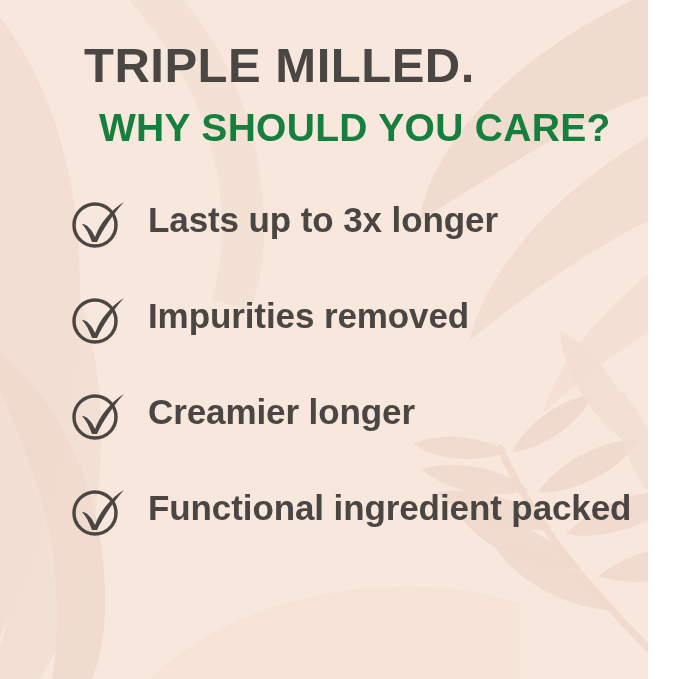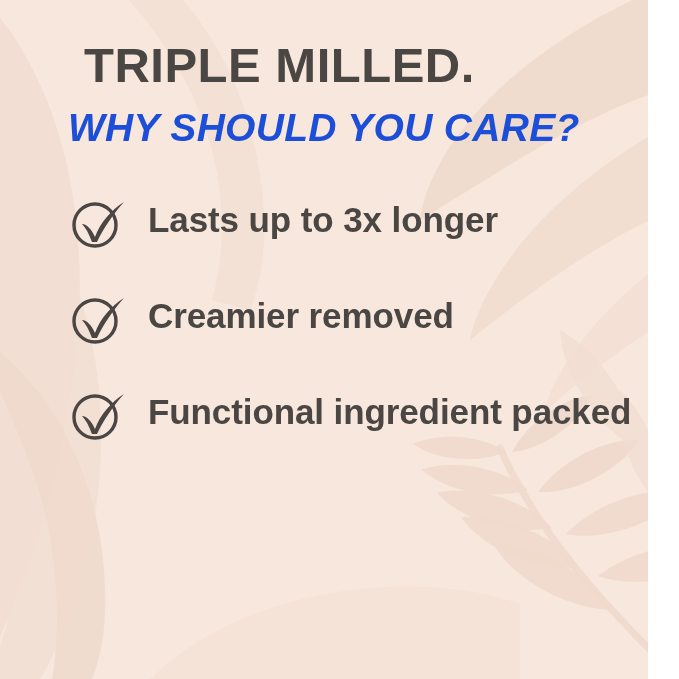--- a/index.html
+++ b/index.html
@@ -42,27 +42,26 @@
     font-size: 49px;
     font-weight: bold;
     letter-spacing: 0.5px;
     color: #4A4643;
     line-height: 1;
     white-space: nowrap;
   }
 
   .subhead {
     position: absolute;
-    left: 68px;
+    left: 99px;
     top: 108px;
     font-size: 39px;
     font-weight: bold;
-    font-style: italic;
     letter-spacing: 0.3px;
-    color: #1d4ed8;
+    color: #15803d;
     line-height: 1;
     white-space: nowrap;
   }
 
   #benefit-list {
     position: absolute;
     left: 70px;
     top: 186px;
     width: 570px;
   }
@@ -167,30 +166,39 @@
       <div class="benefit-row">
         <div class="check-cell">
           <svg class="check-icon" viewBox="0 0 58 54">
             <circle cx="25" cy="28" r="21" fill="none" stroke="#4A4643" stroke-width="3.4"></circle>
             <path d="M12,27 C17,27 22,33 25,40 C30,26 42,12 54,5 C44,16 33,32 27,45 L22,45 C19,37 16,31 12,27 Z" fill="#4A4643"></path>
           </svg>
         </div>
         <div class="benefit-text">Lasts up to 3x longer</div>
       </div>
 
-
-
-      <div class="benefit-row">
-        <div class="check-cell">
-          <svg class="check-icon" viewBox="0 0 58 54">
-            <circle cx="25" cy="28" r="21" fill="none" stroke="#4A4643" stroke-width="3.4"></circle>
-            <path d="M12,27 C17,27 22,33 25,40 C30,26 42,12 54,5 C44,16 33,32 27,45 L22,45 C19,37 16,31 12,27 Z" fill="#4A4643"></path>
-          </svg>
-        </div>
-        <div class="benefit-text">Creamier removed</div>
+      <div class="benefit-row">
+        <div class="check-cell">
+          <svg class="check-icon" viewBox="0 0 58 54">
+            <circle cx="25" cy="28" r="21" fill="none" stroke="#4A4643" stroke-width="3.4"></circle>
+            <path d="M12,27 C17,27 22,33 25,40 C30,26 42,12 54,5 C44,16 33,32 27,45 L22,45 C19,37 16,31 12,27 Z" fill="#4A4643"></path>
+          </svg>
+        </div>
+        <div class="benefit-text">Impurities removed</div>
+      </div>
+
+
+      <div class="benefit-row">
+        <div class="check-cell">
+          <svg class="check-icon" viewBox="0 0 58 54">
+            <circle cx="25" cy="28" r="21" fill="none" stroke="#4A4643" stroke-width="3.4"></circle>
+            <path d="M12,27 C17,27 22,33 25,40 C30,26 42,12 54,5 C44,16 33,32 27,45 L22,45 C19,37 16,31 12,27 Z" fill="#4A4643"></path>
+          </svg>
+        </div>
+        <div class="benefit-text">Creamier longer</div>
       </div>
 
       <div class="benefit-row">
         <div class="check-cell">
           <svg class="check-icon" viewBox="0 0 58 54">
             <circle cx="25" cy="28" r="21" fill="none" stroke="#4A4643" stroke-width="3.4"></circle>
             <path d="M12,27 C17,27 22,33 25,40 C30,26 42,12 54,5 C44,16 33,32 27,45 L22,45 C19,37 16,31 12,27 Z" fill="#4A4643"></path>
           </svg>
         </div>
         <div class="benefit-text">Functional ingredient packed</div>

